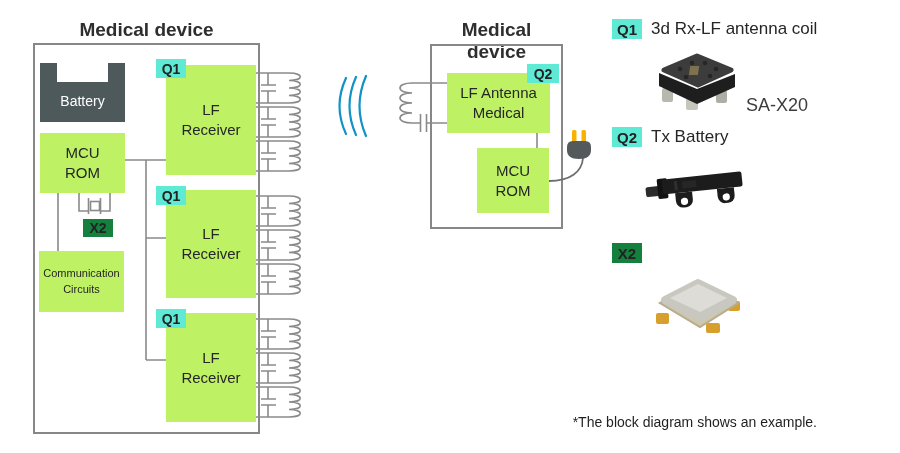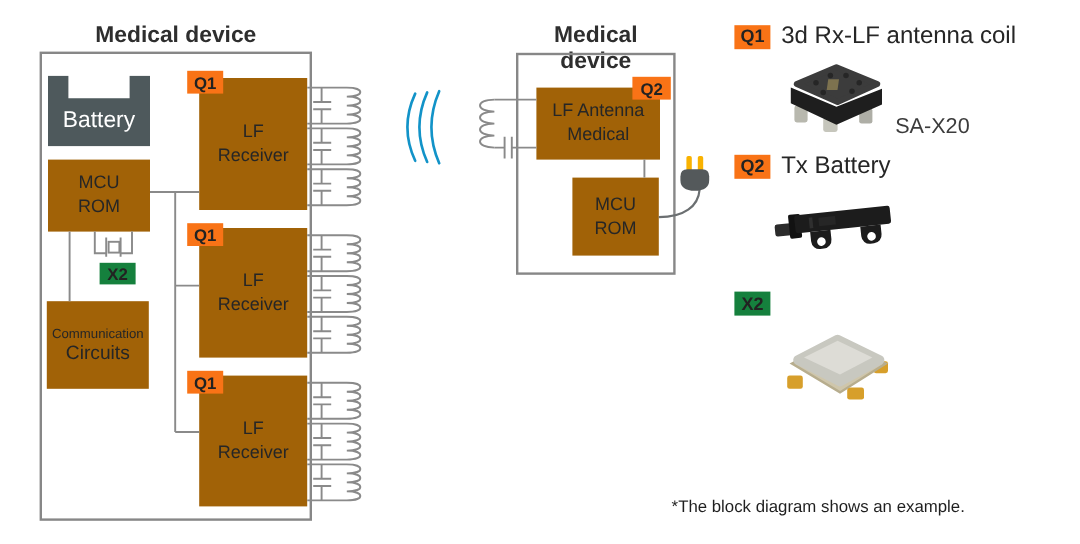--- a/index.html
+++ b/index.html
@@ -1,37 +1,37 @@
 <!DOCTYPE html>
 <html><head>
 <meta charset="utf-8">
 <style>
   html,body{margin:0;padding:0;background:#fff;}
   #stage{position:relative;width:900px;height:453px;background:#ffffff;overflow:hidden;
          font-family:"Liberation Sans", sans-serif;color:#262626;}
   .abs{position:absolute;}
   .outline{position:absolute;border:2px solid #878787;box-sizing:border-box;background:transparent;}
-  .box{position:absolute;background:#a16207;display:flex;flex-direction:column;
+  .box{position:absolute;background:#bef264;display:flex;flex-direction:column;
        align-items:center;justify-content:center;font-size:15px;line-height:20px;
        color:#262626;font-weight:500;text-align:center;}
   .title{position:absolute;text-align:center;font-size:19px;font-weight:600;color:#2e2e2e;}
   .badge{position:absolute;display:flex;align-items:center;justify-content:center;
          font-weight:bold;font-size:14px;color:#222;}
-  .badge.orange{background:#f97316;}
+  .badge.orange{background:#5eead4;}
   .badge.green{background:#15803d;}
   .uplink{position:absolute;font-size:16px;font-weight:bold;color:#1293C8;text-align:center;}
   .battery{position:absolute;background:#4E595C;color:#ffffff;display:flex;align-items:center;
-           justify-content:center;font-size:19px;font-weight:500;
+           justify-content:center;font-size:14px;font-weight:500;
            clip-path:polygon(0 0,20% 0,20% 32%,80% 32%,80% 0,100% 0,100% 100%,0 100%);}
   .battery span{padding-top:16px;}
   .comm-l1{font-size:11px;line-height:14px;}
-  .comm-l2{font-size:16px;line-height:18px;}
+  .comm-l2{font-size:11px;line-height:18px;}
   .legend-row{position:absolute;display:flex;align-items:center;gap:9px;}
   .legend-badge{position:static;width:30px;height:20px;font-size:15px;flex:none;}
-  .legend-label{font-size:20px;font-weight:500;color:#262626;white-space:nowrap;}
+  .legend-label{font-size:17px;font-weight:500;color:#262626;white-space:nowrap;}
   .partnum{position:absolute;font-size:18px;color:#3c3c3c;}
   .footnote{position:absolute;font-size:14px;color:#1f1f1f;text-align:right;}
   svg.layer{position:absolute;left:0;top:0;pointer-events:none;}
 </style>
 </head>
 <body>
 
 <div id="stage">
 
   <div class="title" style="left:33px;top:19px;width:227px;">Medical device</div>
@@ -41,21 +41,21 @@
     <span>Battery</span>
   </div>
 
   <div class="box" style="left:40px;top:133px;width:85px;height:60px;">
     <span>MCU</span>
     <span>ROM</span>
   </div>
 
   <div class="badge green" style="left:83px;top:219px;width:30px;height:18px;">X2</div>
 
-  <div class="box" style="left:39px;top:251px;width:85px;height:73px;">
+  <div class="box" style="left:39px;top:251px;width:85px;height:61px;">
     <span class="comm-l1">Communication</span>
     <span class="comm-l2">Circuits</span>
   </div>
 
   <div class="box" style="left:166px;top:65px;width:90px;height:110px;">
     <span>LF</span>
     <span>Receiver</span>
   </div>
   <div class="box" style="left:166px;top:190px;width:90px;height:108px;">
     <span>LF</span>
@@ -175,15 +175,15 @@
   <svg class="abs" style="left:648px;top:263px;" width="100" height="76" viewBox="0 0 100 76">
     <rect x="8" y="50" width="13" height="11" rx="2" fill="#d79f2b"></rect>
     <rect x="58" y="60" width="14" height="10" rx="2" fill="#d79f2b"></rect>
     <rect x="80" y="38" width="12" height="10" rx="2" fill="#d79f2b"></rect>
     <polygon points="12,40 50,20 90,40 52,64" fill="#cfc6ab"></polygon>
     <polygon points="12,40 50,20 90,40 52,64" fill="none" stroke="#b7ad8e" stroke-width="2"></polygon>
     <path d="M17 37 L50 20 L85 37 L52 55 Z" fill="#c8c8c0" stroke="#c8c8c0" stroke-width="8" stroke-linejoin="round"></path>
     <path d="M22 35 L50 21 L79 35 L52 49 Z" fill="#dddcd6"></path>
   </svg>
 
-  <div class="footnote" style="left:498px;top:414px;width:306px;">*The block diagram shows an example.</div>
+  <div class="footnote" style="left:511px;top:414px;width:306px;">*The block diagram shows an example.</div>
 
 </div>
 
 </body></html>

